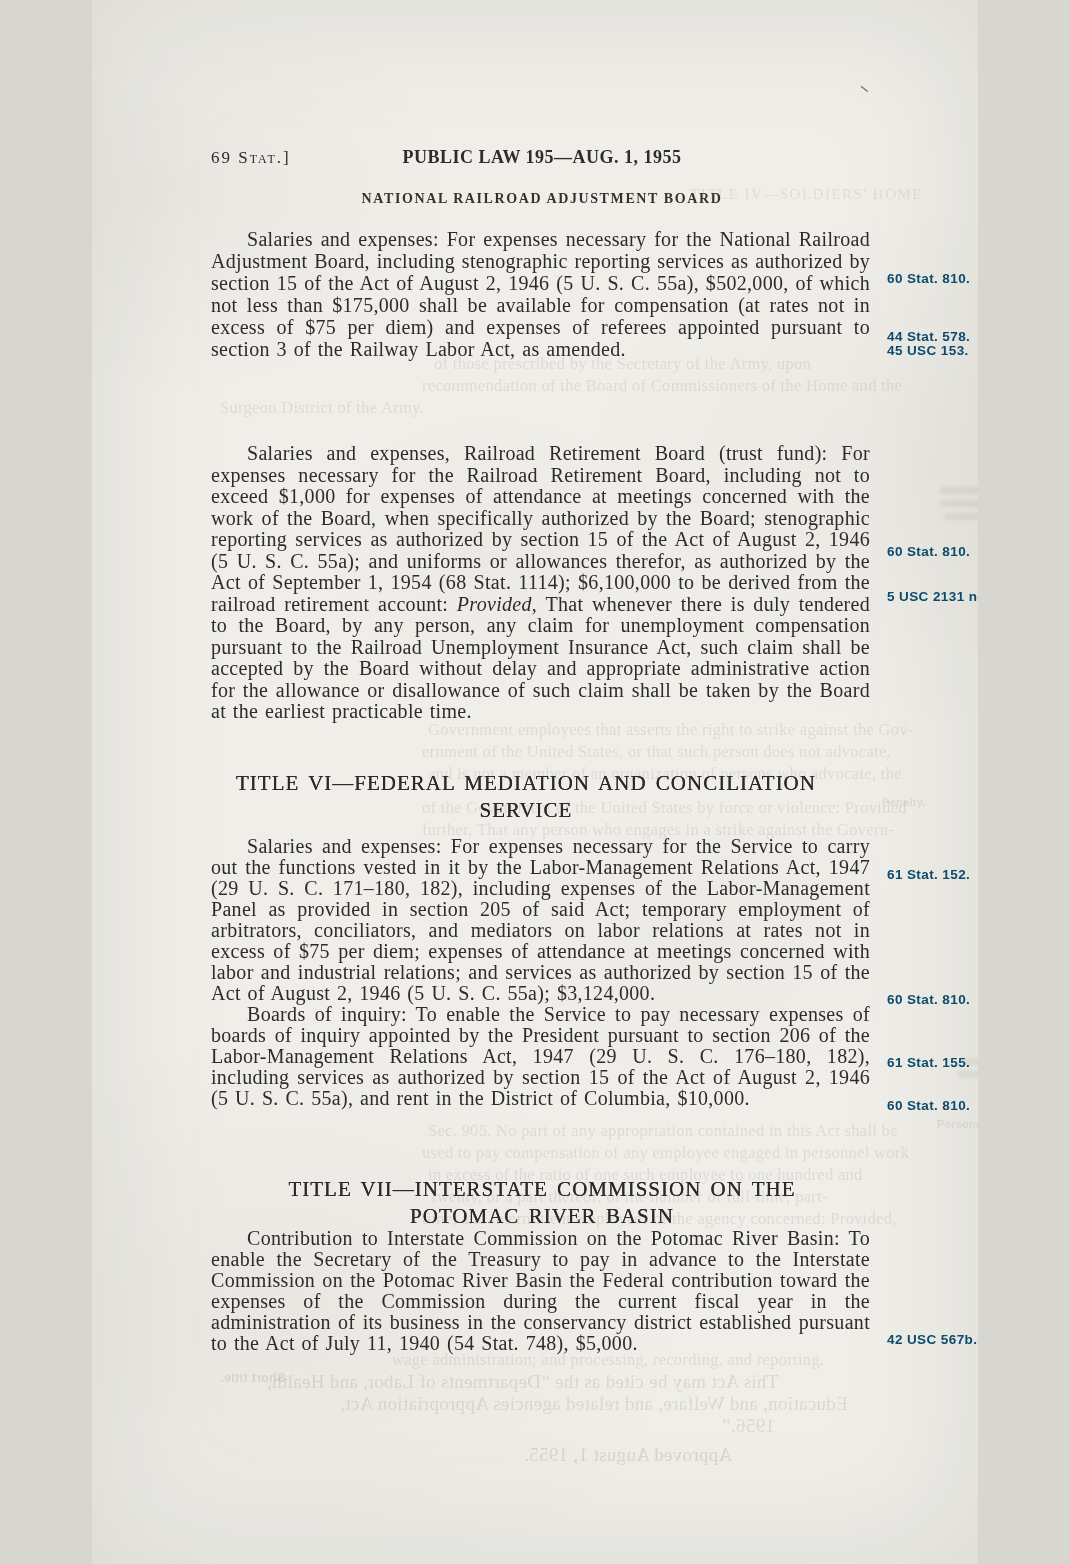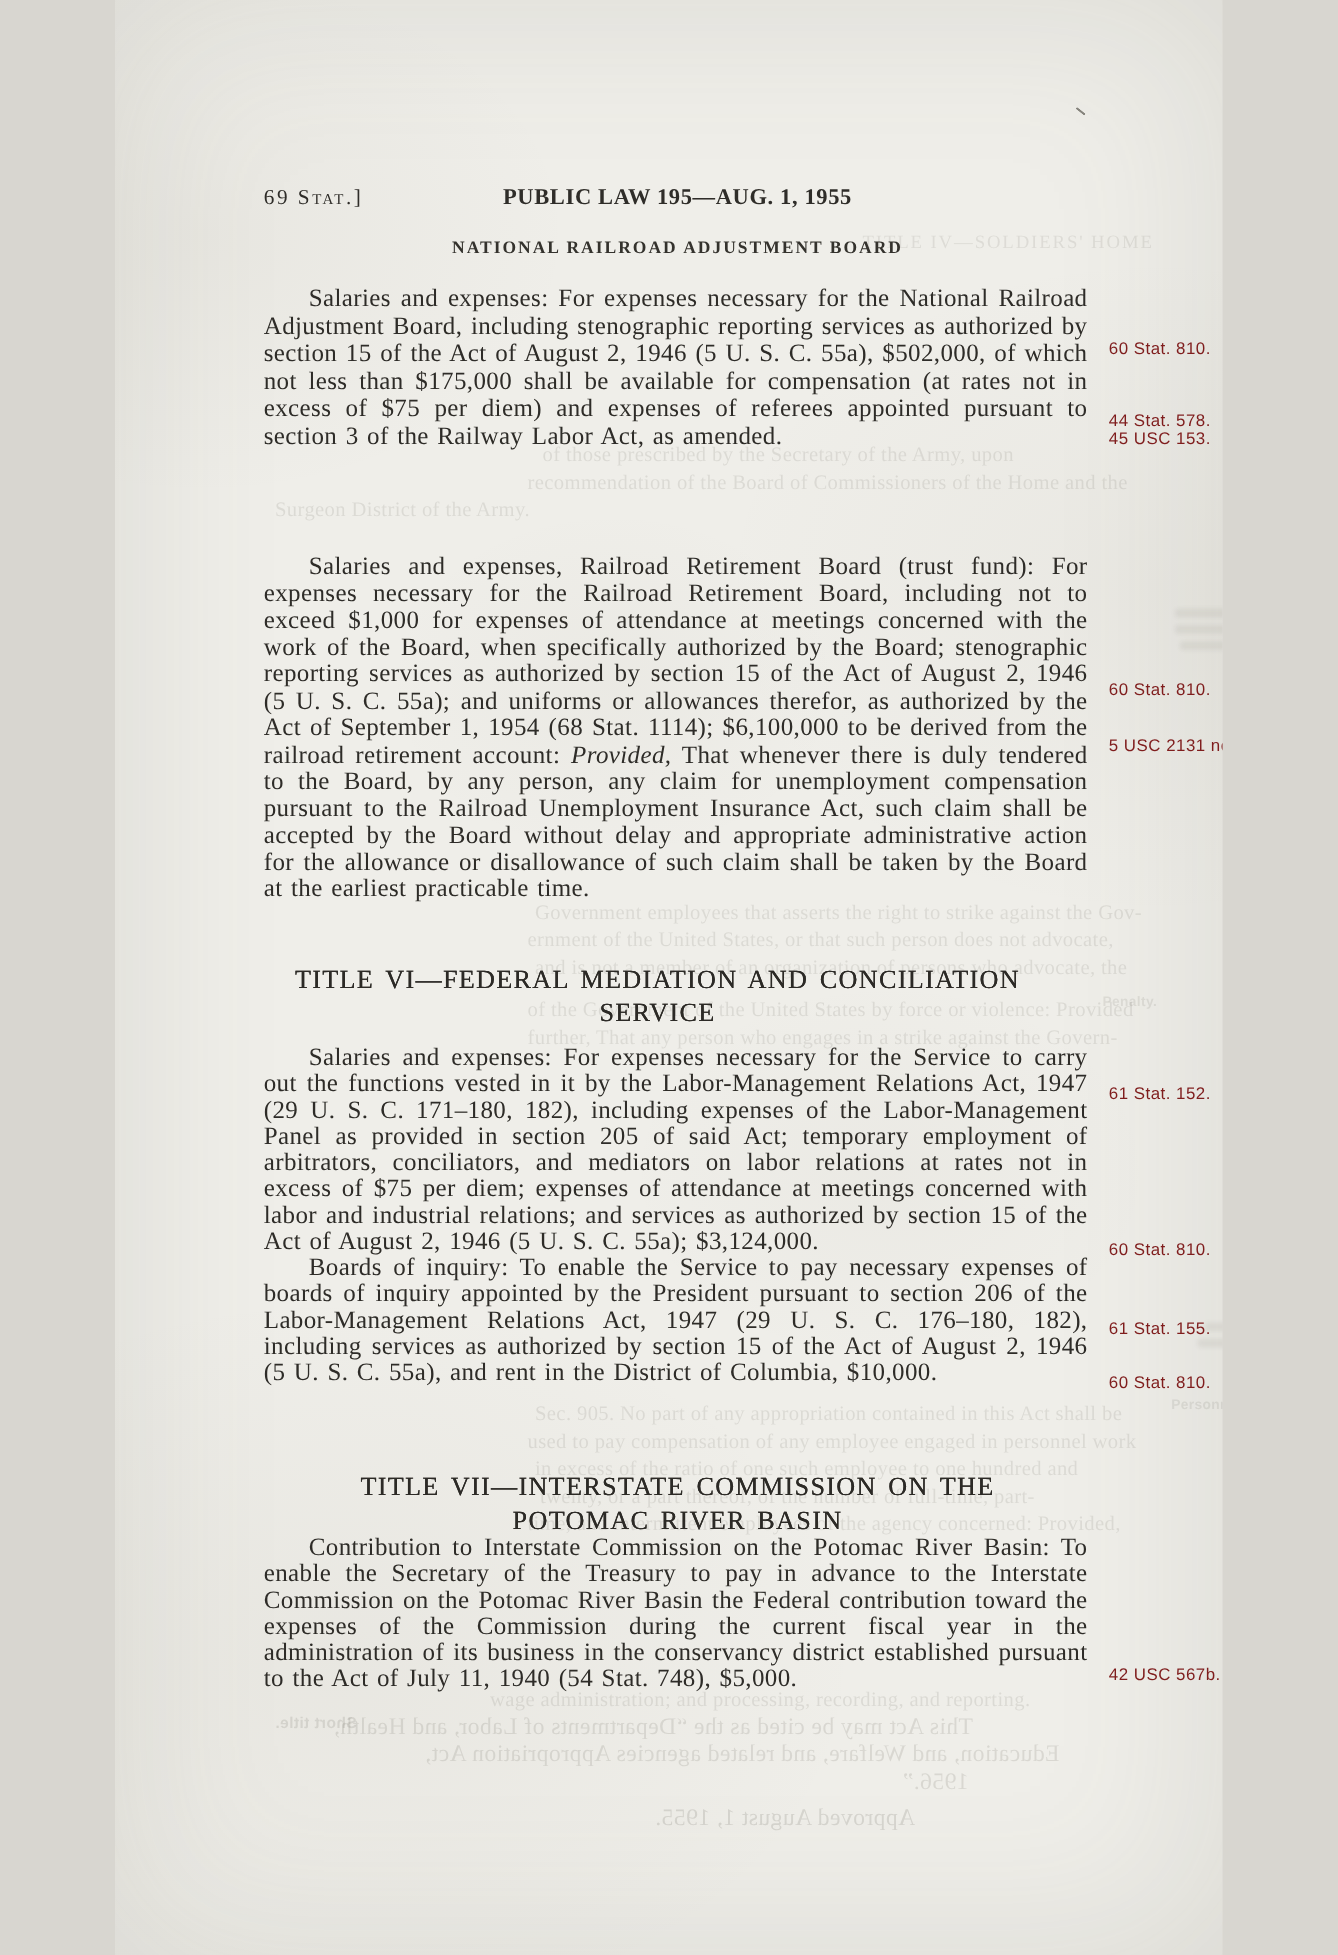--- a/index.html
+++ b/index.html
@@ -41,22 +41,22 @@
   .title{
     position:absolute;z-index:2;text-align:center;margin:0;font-weight:normal;
     font-size:21px;letter-spacing:1px;word-spacing:3px;line-height:27px;color:#2c2a26;
     text-shadow:0 0 .5px #2c2a26;
   }
   .t5{left:120px;width:660px;top:402px;}
   .t6{left:134px;width:600px;top:770px;}
   .t7{left:190px;width:520px;top:1176px;}
   .margin-note{
     position:absolute;left:795px;width:170px;z-index:2;
-    font-family:"Liberation Sans",sans-serif;font-size:13.5px;font-weight:normal;
-    letter-spacing:.4px;color:#7f1d1d;line-height:14px;white-space:nowrap;
+    font-family:"Liberation Sans",sans-serif;font-size:13.5px;font-weight:bold;
+    letter-spacing:.4px;color:#0c4a6e;line-height:14px;white-space:nowrap;
   }
   .ghost{
     position:absolute;z-index:1;white-space:nowrap;color:#5f5c52;opacity:.13;
     filter:blur(.6px);font-size:16.5px;letter-spacing:.3px;
   }
   .ghost.title-g{font-size:15px;letter-spacing:1.5px;opacity:.12;}
   .ghost.sans{font-family:"Liberation Sans",sans-serif;font-size:11px;font-weight:bold;opacity:.12;}
   .ghost.mirror{transform:scaleX(-1);font-size:19px;opacity:.15;}
   .ghost.mirror.sans{font-size:12.5px;}
   .ghost.strong{opacity:.17;}

